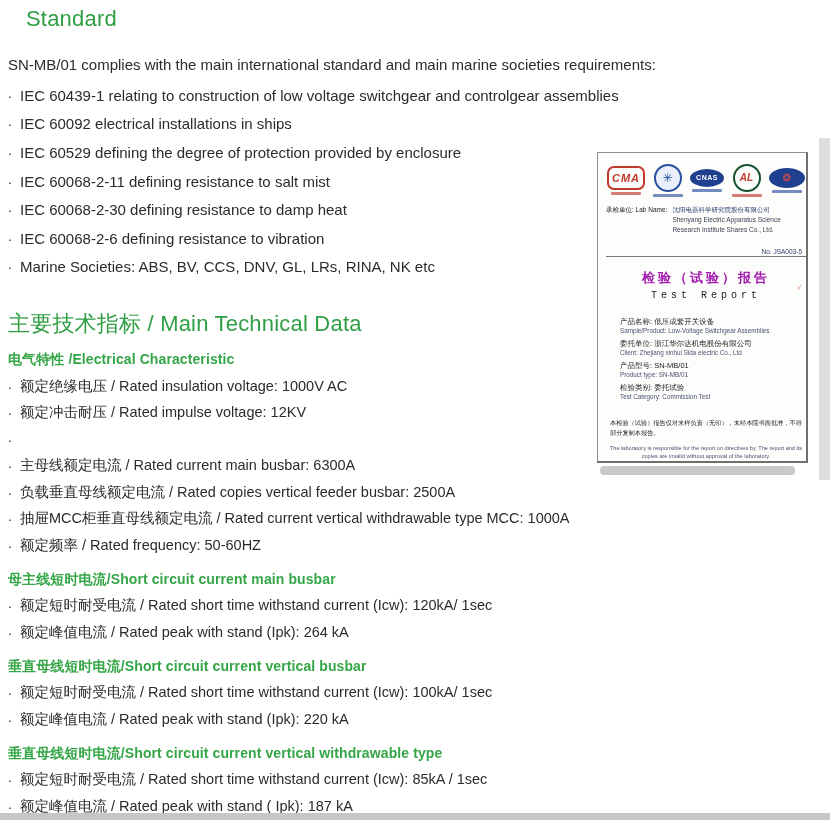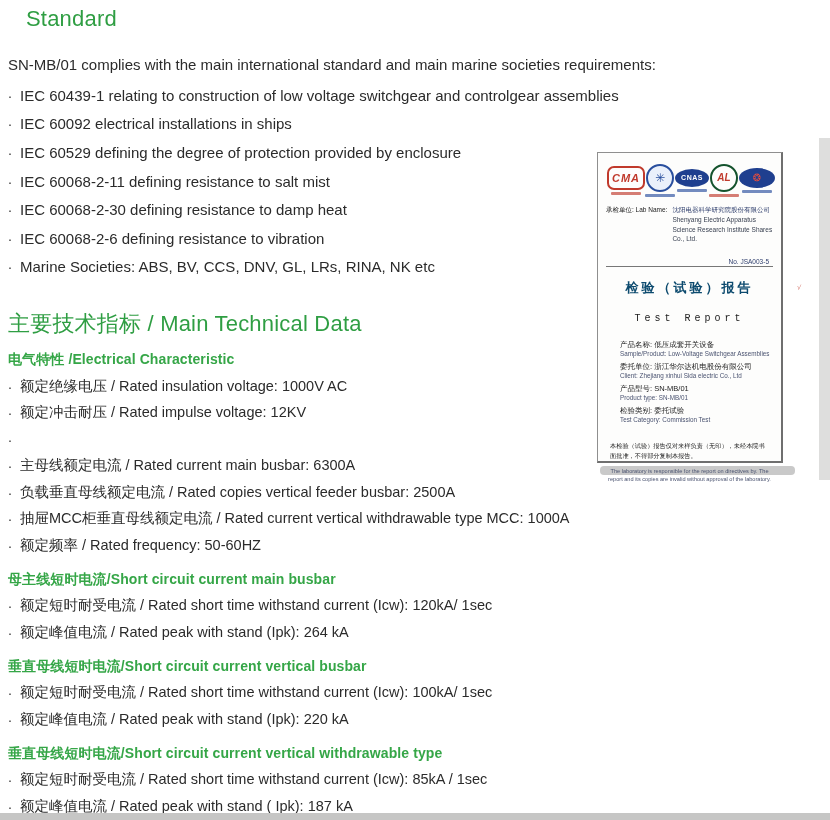--- a/index.html
+++ b/index.html
@@ -36,24 +36,24 @@
   }
   .edge-strip-right{
     position:absolute;left:819px;top:138px;width:11px;height:342px;
     background:#dededd;z-index:1;
   }
   .page-bottom-bar{
     position:absolute;left:0;top:813px;width:830px;height:7px;
     background:#c6c6c5;z-index:3;
   }
   .certificate{
-    position:absolute;left:597px;top:152px;width:186px;height:311px;
+    position:absolute;left:597px;top:152px;width:211px;height:311px;
     background:#fdfdfc;border:1px solid #8f8f8f;
     border-right:2px solid #6f6f6f;border-bottom:2px solid #6f6f6f;
-    z-index:2;box-sizing:border-box;padding:10px 8px 6px 8px;
+    z-index:2;box-sizing:border-box;padding:10px 0 6px 8px;
   }
   .cert-inner{filter:blur(.35px);color:#3a4252;}
   .logo-row{display:flex;justify-content:space-between;align-items:center;height:34px;margin:0 1px;}
   .logo{display:flex;flex-direction:column;align-items:center;gap:2px;}
   .logo .cap{width:30px;height:3px;border-radius:1px;opacity:.65;}
   .cma-box{
     width:34px;height:20px;border:2px solid #c0392b;border-radius:7px;
     color:#c0392b;font-size:11px;font-weight:700;display:flex;align-items:center;justify-content:center;
     letter-spacing:1px;font-style:italic;
   }
@@ -74,24 +74,24 @@
     display:flex;align-items:center;justify-content:center;font-size:10px;font-weight:700;
   }
   .lab-row{display:flex;gap:5px;margin-top:8px;font-size:6.5px;line-height:1.5;}
   .lab-label{white-space:nowrap;color:#222;}
   .lab-name .cn{color:#31406e;}
   .report-no{
     text-align:right;font-size:6.5px;margin-top:14px;color:#31406e;
     border-bottom:1px solid #777;padding:0 4px 1px 0;
   }
   .cert-title-cn{
-    text-align:center;font-size:13px;font-weight:700;letter-spacing:3px;margin-top:12px;color:#0c4a6e;
+    text-align:center;font-size:13px;font-weight:700;letter-spacing:3px;margin-top:12px;color:#a21caf;
   }
   .cert-title-en{
-    text-align:center;font-size:10px;letter-spacing:4px;margin-top:16px;color:#222;
+    text-align:center;font-size:10px;letter-spacing:4px;margin-top:3px;color:#222;
     font-family:"Liberation Mono","DejaVu Sans Mono",monospace;
   }
   .cert-fields{margin:16px 0 0 14px;}
   .field{margin-bottom:5px;}
   .field .cn{font-size:7.5px;color:#222;}
   .field .en{font-size:6.3px;color:#4a5370;}
   .cert-disc-cn{font-size:6.2px;color:#222;margin:18px 4px 0 4px;line-height:1.6;}
   .cert-disc-en{font-size:5.6px;color:#4a5370;margin:6px 2px 0 2px;text-align:center;line-height:1.5;}
   .red-mark{
     position:absolute;left:796px;top:284px;width:8px;height:22px;z-index:3;

